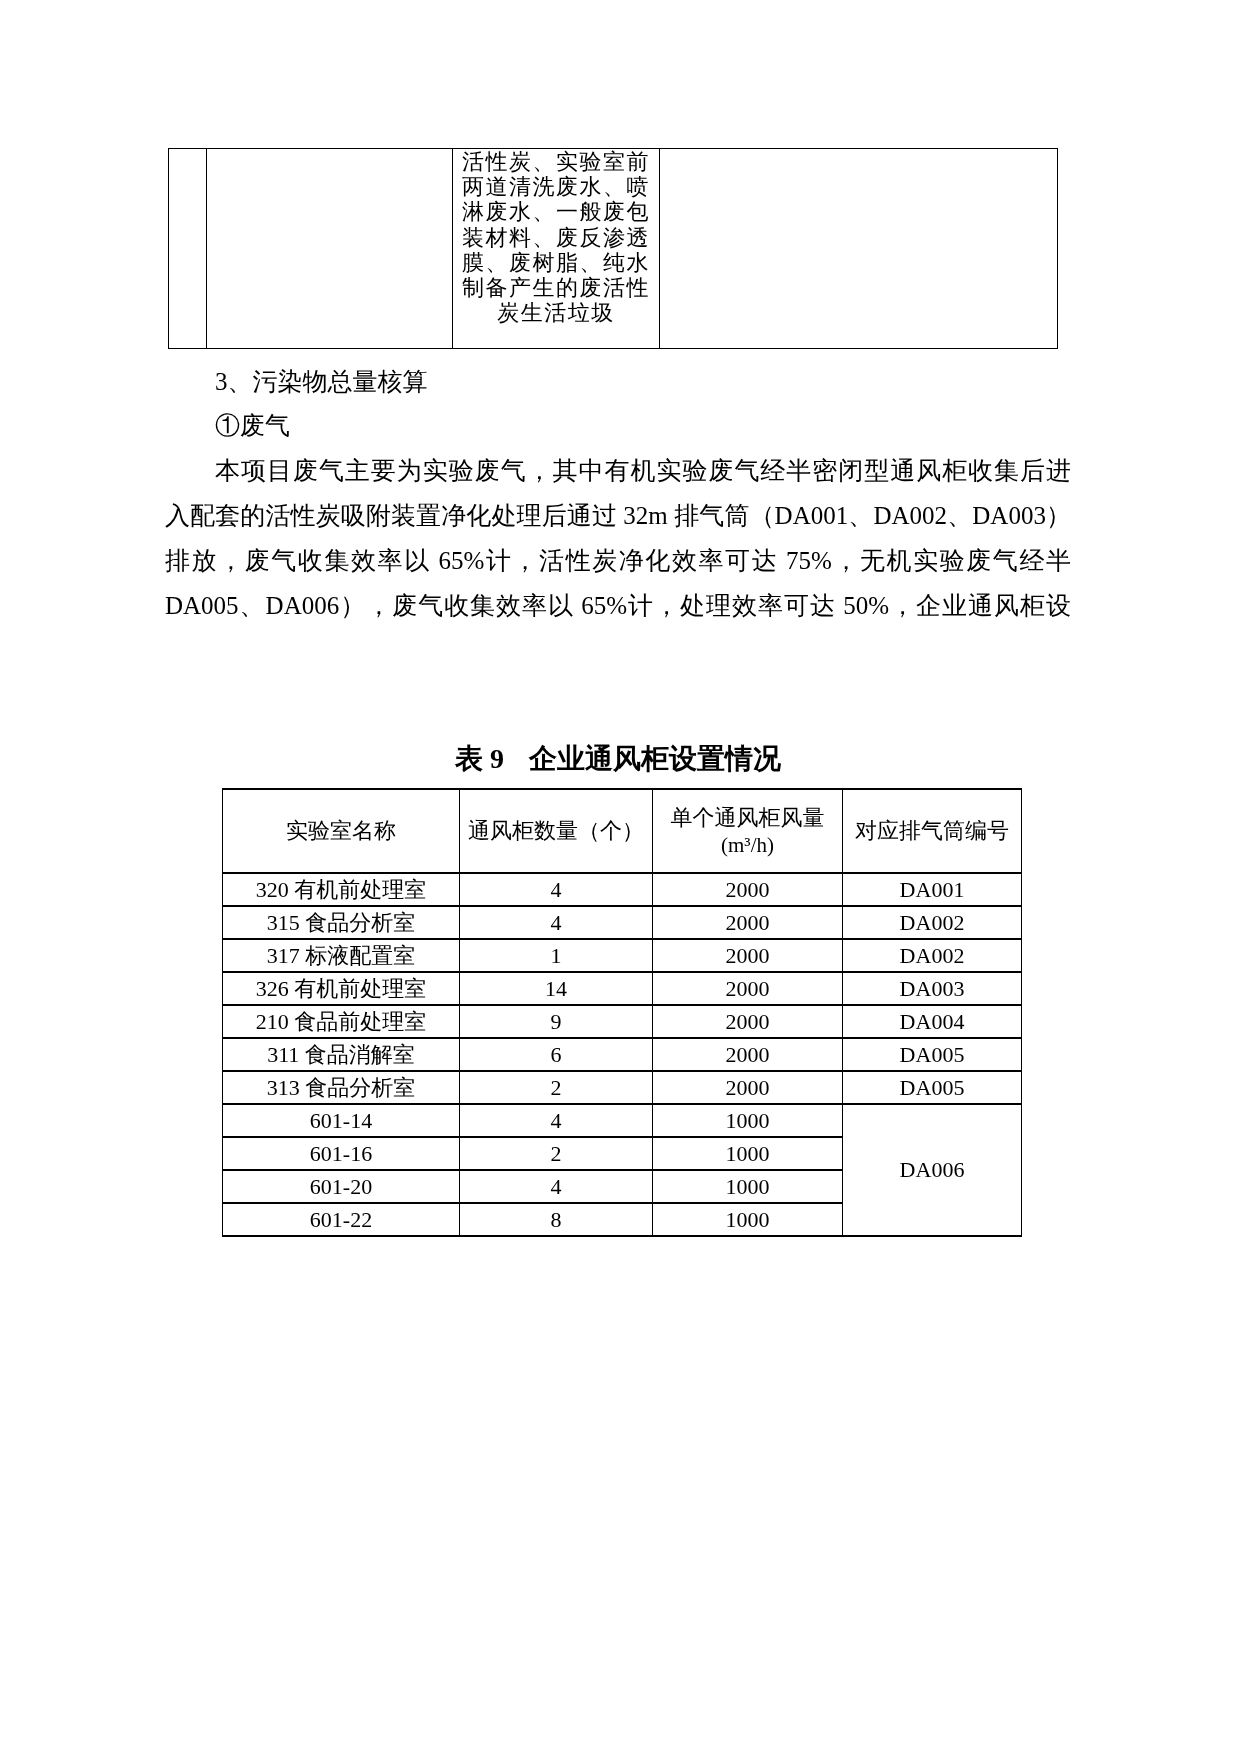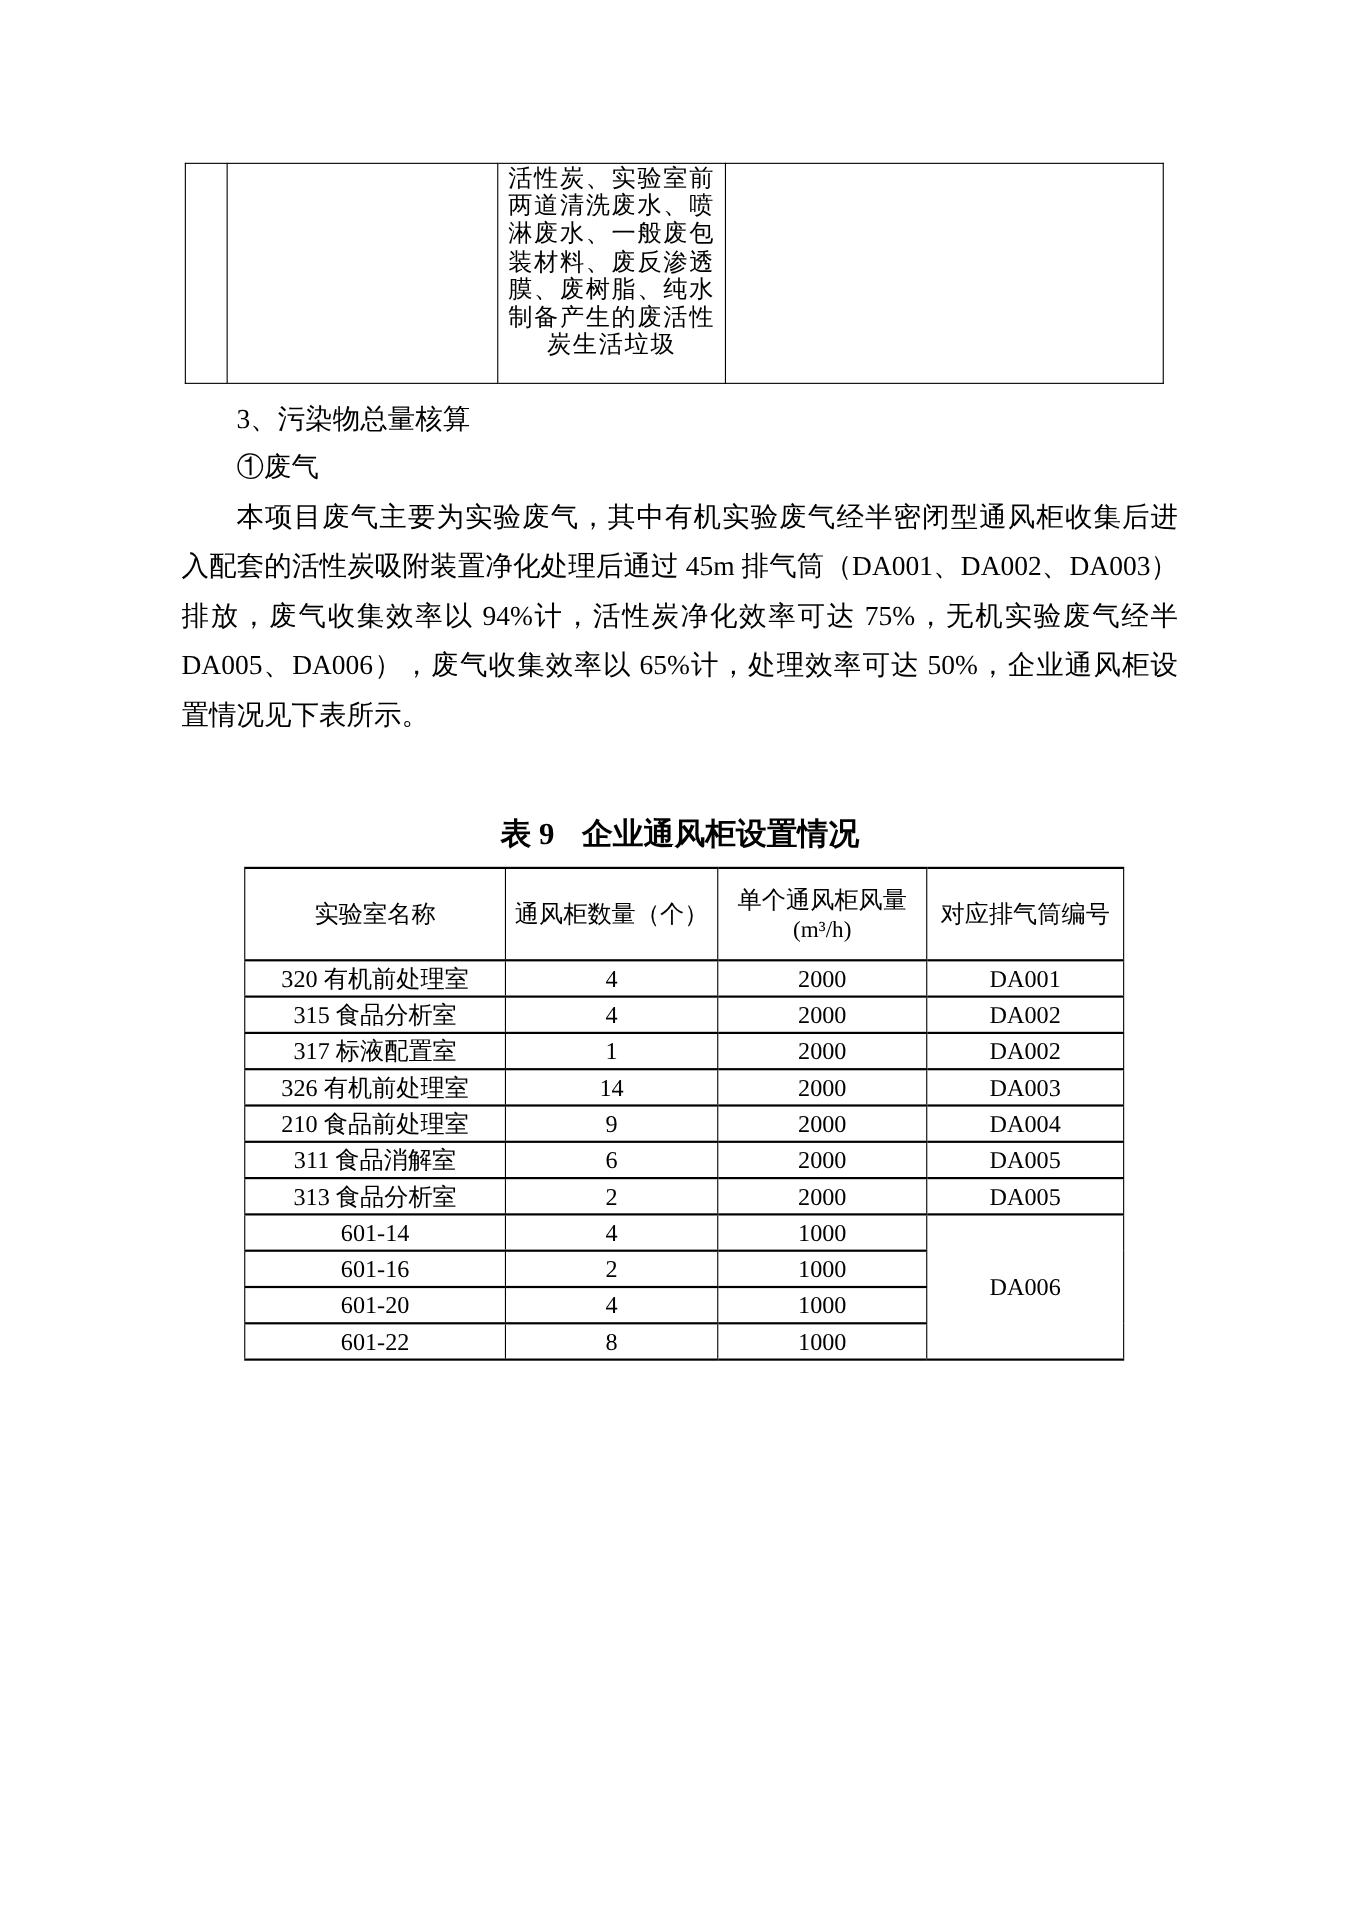--- a/index.html
+++ b/index.html
@@ -119,24 +119,23 @@
 炭生活垃圾</td>
     <td></td>
   </tr>
 </tbody>
   </table>
 
 <div class="textflow">
   <div class="heading">3、污染物总量核算</div>
   <div class="heading">①废气</div>
   <div class="pline first">本项目废气主要为实验废气，其中有机实验废气经半密闭型通风柜收集后进</div>
-  <div class="pline">入配套的活性炭吸附装置净化处理后通过 45m 排气筒（DA001、DA002、DA003）</div>
-  <div class="pline">排放，废气收集效率以 94%计，活性炭净化效率可达 75%，无机实验废气经半</div>
+  <div class="pline">入配套的活性炭吸附装置净化处理后通过 32m 排气筒（DA001、DA002、DA003）</div>
+  <div class="pline">排放，废气收集效率以 65%计，活性炭净化效率可达 75%，无机实验废气经半</div>
   <div class="pline">DA005、DA006），废气收集效率以 65%计，处理效率可达 50%，企业通风柜设</div>
-  <div class="pline last">置情况见下表所示。</div>
 </div>
 
 <div class="t9-caption">
   <span class="cap-label">表 9</span><span>企业通风柜设置情况</span>
 </div>
 
 <table class="t9">
   <colgroup>
     <col style="width:237px">
     <col style="width:193px">

